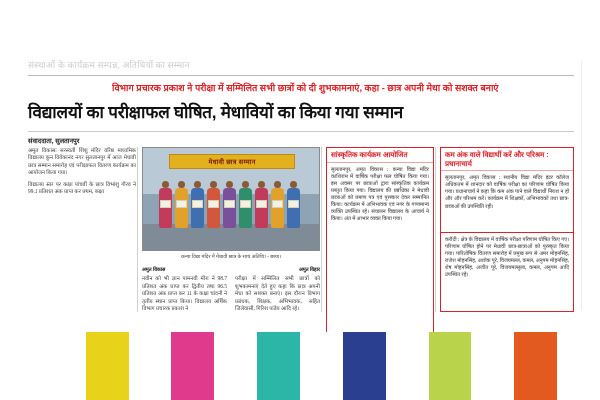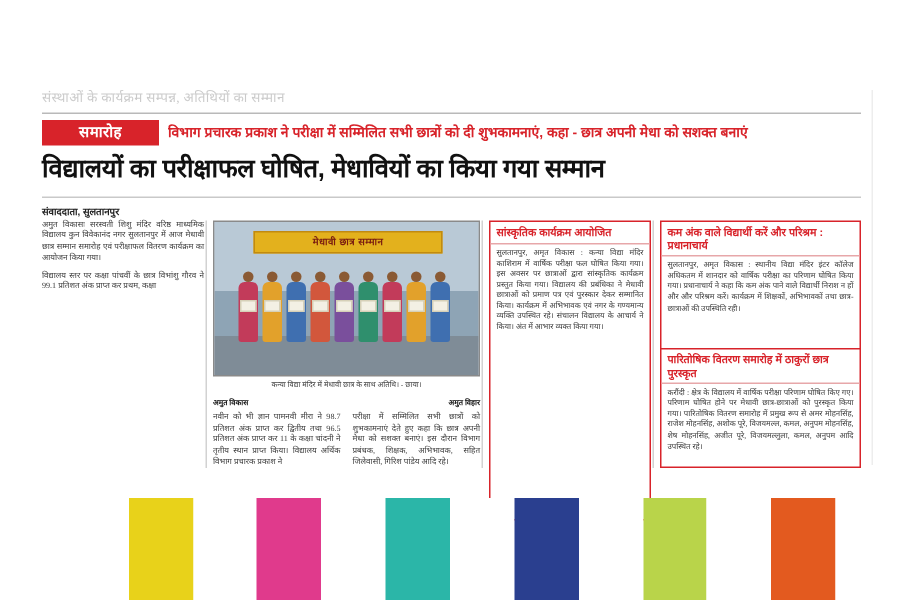--- a/index.html
+++ b/index.html
@@ -272,21 +272,20 @@
 <body>
 
 <div class="page">
 
   <div class="top-bleed">
     <div class="tb-line">संस्थाओं के कार्यक्रम सम्पन्न, अतिथियों का सम्मान</div>
   </div>
   <div class="top-rule"></div>
 
   <div class="kicker-row">
-    <div class="kicker">समारोह</div>
     <div class="kicker-text">विभाग प्रचारक प्रकाश ने परीक्षा में सम्मिलित सभी छात्रों को दी शुभकामनाएं, कहा - छात्र अपनी मेधा को सशक्त बनाएं</div>
   </div>
 
   <div class="headline">विद्यालयों का परीक्षाफल घोषित, मेधावियों का किया गया सम्मान</div>
   <div class="headline-rule"></div>
   <div class="byline">संवाददाता, सुलतानपुर</div>
 
   <div class="vrule vrule-a"></div>
   <div class="vrule vrule-b"></div>
   <div class="vrule vrule-c"></div>
@@ -350,21 +349,20 @@
     <div class="box-head">सांस्कृतिक कार्यक्रम आयोजित</div>
     <div class="box-body">सुलतानपुर, अमृत विकास : कन्या विद्या मंदिर काशिराम में वार्षिक परीक्षा फल घोषित किया गया। इस अवसर पर छात्राओं द्वारा सांस्कृतिक कार्यक्रम प्रस्तुत किया गया। विद्यालय की प्रबंधिका ने मेधावी छात्राओं को प्रमाण पत्र एवं पुरस्कार देकर सम्मानित किया। कार्यक्रम में अभिभावक एवं नगर के गण्यमान्य व्यक्ति उपस्थित रहे। संचालन विद्यालय के आचार्य ने किया। अंत में आभार व्यक्त किया गया।</div>
   </div>
 
   <div class="box box-4a">
     <div class="box-head">कम अंक वाले विद्यार्थी करें और परिश्रम : प्रधानाचार्य</div>
     <div class="box-body">सुलतानपुर, अमृत विकास : स्थानीय विद्या मंदिर इंटर कॉलेज अधिकतम में शानदार को वार्षिक परीक्षा का परिणाम घोषित किया गया। प्रधानाचार्य ने कहा कि कम अंक पाने वाले विद्यार्थी निराश न हों और और परिश्रम करें। कार्यक्रम में शिक्षकों, अभिभावकों तथा छात्र-छात्राओं की उपस्थिति रही।</div>
   </div>
 
   <div class="box box-4b">
-    <div class="box-head">पारितोषिक वितरण समारोह में ठाकुरों छात्र पुरस्कृत</div>
     <div class="box-body">करौंदी : क्षेत्र के विद्यालय में वार्षिक परीक्षा परिणाम घोषित किए गए। परिणाम घोषित होने पर मेधावी छात्र-छात्राओं को पुरस्कृत किया गया। पारितोषिक वितरण समारोह में प्रमुख रूप से अमर मोहनसिंह, राजेश मोहनसिंह, अशोक पूरे, विजयमल्ल, कमल, अनुपम मोहनसिंह, शेष मोहनसिंह, अजीत पूरे, विजयमल्लुला, कमल, अनुपम आदि उपस्थित रहे।</div>
   </div>
 
   <div class="edge-mark"></div>
 
   <div class="colorbar">
     <span style="background:#ffffff"></span>
     <span style="background:#ffffff"></span>
     <span style="background:#e8d21a"></span>
     <span style="background:#ffffff"></span>

